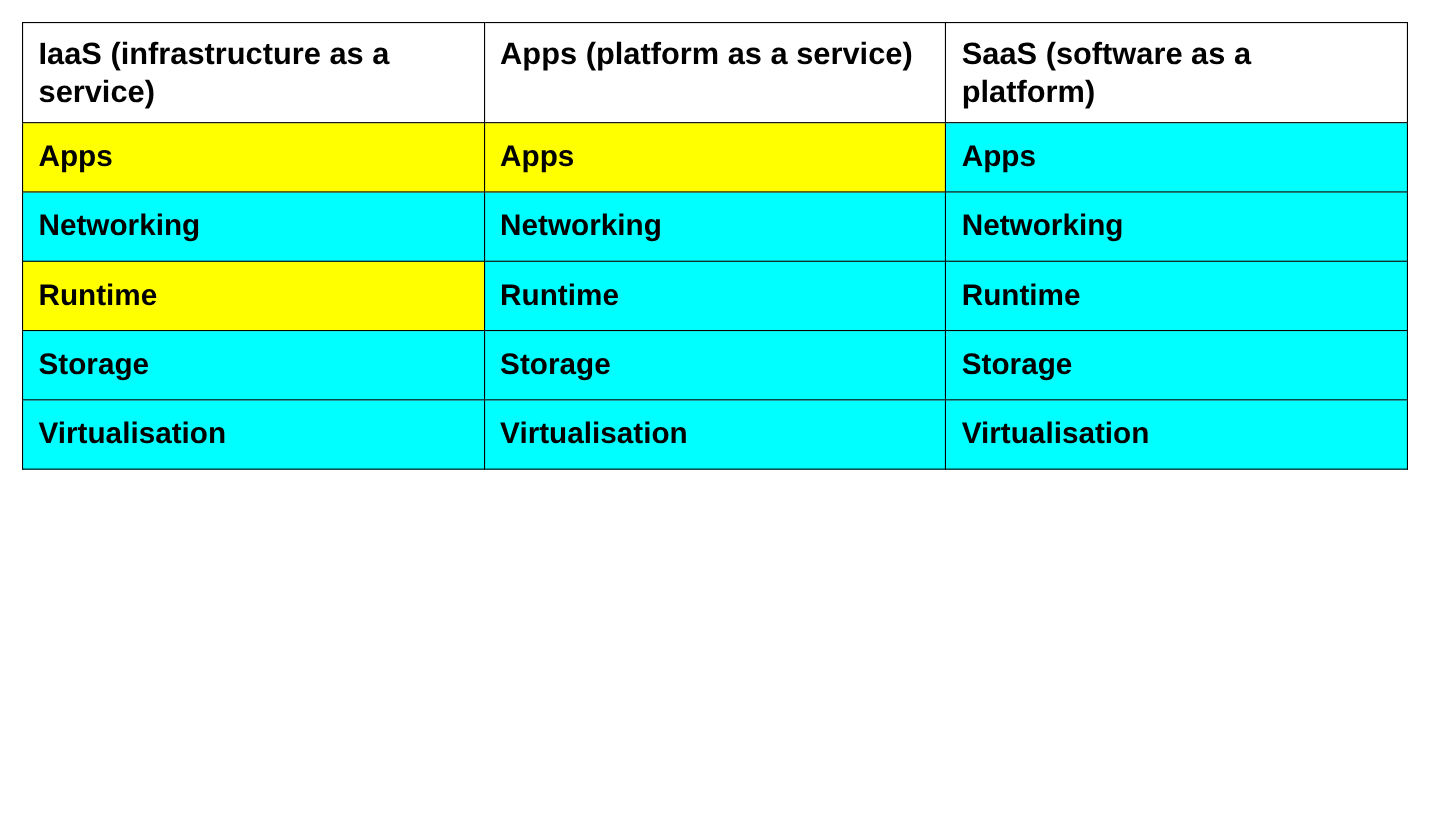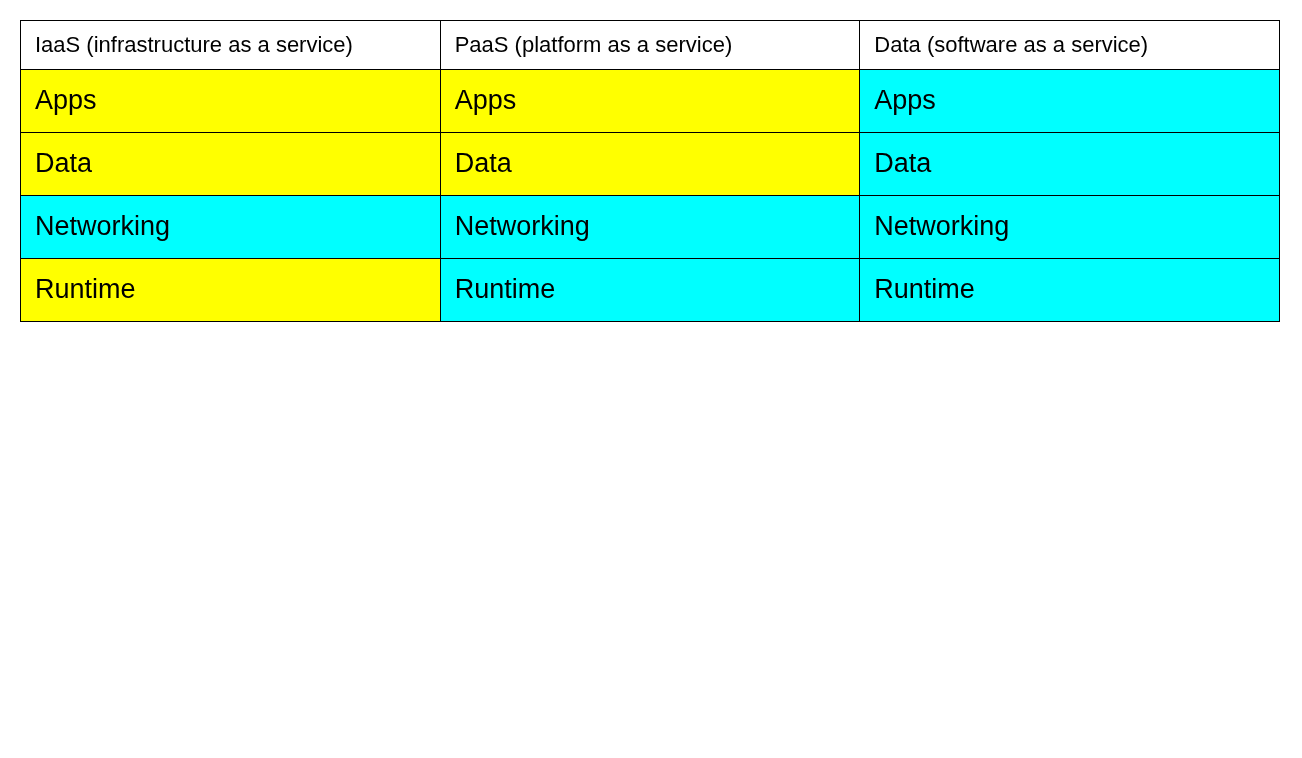--- a/index.html
+++ b/index.html
@@ -19,60 +19,65 @@
   th, td {
     border: 1.5px solid #000;
     text-align: left;
     vertical-align: middle;
     padding: 12px 14px;
     font-size: 27px;
     line-height: 1.25;
     color: #000;
   }
   th {
-    font-weight: 400;
+    font-weight: 700;
     background: #ffffff;
-    font-size: 22px;
+    font-size: 28px;
     vertical-align: top;
     padding-top: 10px;
     padding-bottom: 10px;
   }
   td {
-    font-weight: 400;
+    font-weight: 700;
     height: 38px;
   }
 </style>
 </head>
 <body>
 
 <div class="wrap">
   <table>
     <thead>
       <tr>
         <th>IaaS (infrastructure as a service)</th>
-        <th>PaaS (platform as a service)</th>
-        <th>Data (software as a service)</th>
+        <th>Apps (platform as a service)</th>
+        <th>SaaS (software as a platform)</th>
       </tr>
     </thead>
     <tbody id="tbody">
         <tr>
           <td style="background-color: rgb(255, 255, 0);">Apps</td>
           <td style="background-color: rgb(255, 255, 0);">Apps</td>
           <td style="background-color: rgb(0, 255, 255);">Apps</td>
-        </tr>
-        <tr>
-          <td style="background-color: rgb(255, 255, 0);">Data</td>
-          <td style="background-color: rgb(255, 255, 0);">Data</td>
-          <td style="background-color: rgb(0, 255, 255);">Data</td>
         </tr>
         <tr>
           <td style="background-color: rgb(0, 255, 255);">Networking</td>
           <td style="background-color: rgb(0, 255, 255);">Networking</td>
           <td style="background-color: rgb(0, 255, 255);">Networking</td>
         </tr>
         <tr>
           <td style="background-color: rgb(255, 255, 0);">Runtime</td>
           <td style="background-color: rgb(0, 255, 255);">Runtime</td>
           <td style="background-color: rgb(0, 255, 255);">Runtime</td>
         </tr>
+        <tr>
+          <td style="background-color: rgb(0, 255, 255);">Storage</td>
+          <td style="background-color: rgb(0, 255, 255);">Storage</td>
+          <td style="background-color: rgb(0, 255, 255);">Storage</td>
+        </tr>
+        <tr>
+          <td style="background-color: rgb(0, 255, 255);">Virtualisation</td>
+          <td style="background-color: rgb(0, 255, 255);">Virtualisation</td>
+          <td style="background-color: rgb(0, 255, 255);">Virtualisation</td>
+        </tr>
       </tbody>
   </table>
 </div>
 
 </body></html>

